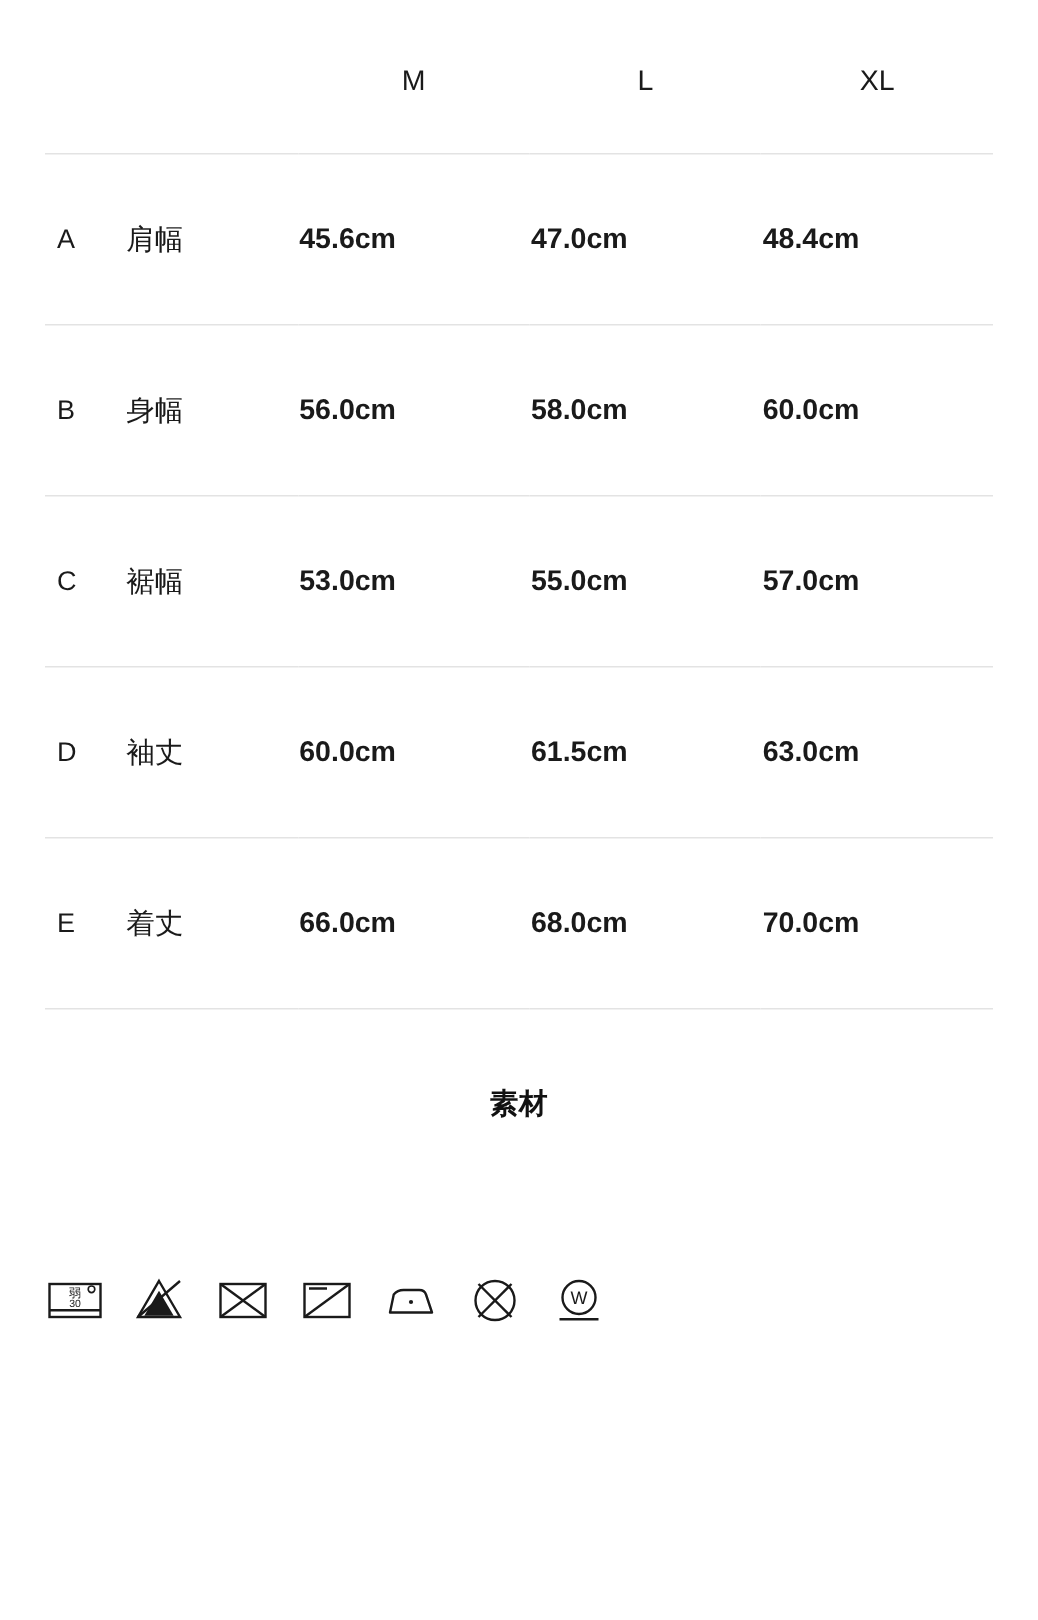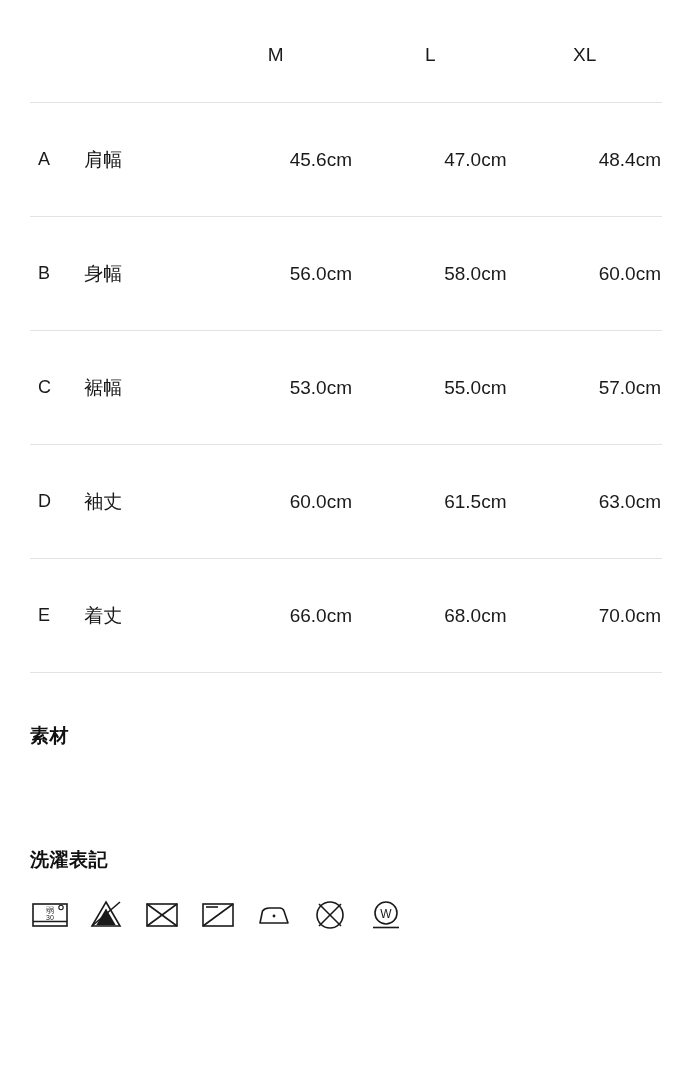--- a/index.html
+++ b/index.html
@@ -57,42 +57,43 @@
     text-align: left;
     padding-left: 8px;
     font-size: 18px;
   }
   .size-table tbody td.label {
     text-align: left;
     font-size: 19px;
     padding-left: 4px;
   }
   .size-table tbody td.val {
-    text-align: right;
+    text-align: left;
+    font-weight: bold;
   }
 
   
   .section {
     margin-top: 38px;
   }
   .section-title {
     font-size: 19px;
     font-weight: 700;
     color: #111111;
     letter-spacing: 0.5px;
     margin: 0;
   }
   .section-body {
     font-size: 15px;
     color: #333333;
     margin-top: 10px;
     min-height: 18px;
     line-height: 1.6;
   }
-  #material-section { margin-top: 50px; }
+  #material-section { margin-top: 50px; text-align: center; }
   #care-section { margin-top: 70px; }
 
   
   .care-icons {
     display: flex;
     align-items: center;
     gap: 16px;
     margin-top: 22px;
   }
   .care-icon {
@@ -161,21 +162,20 @@
       </tr>
     </tbody>
   </table>
 
   <div class="section" id="material-section">
     <h2 class="section-title">素材</h2>
     <div class="section-body"></div>
   </div>
 
   <div class="section" id="care-section">
-    <h2 class="section-title">洗濯表記</h2>
 
     <div class="care-icons">
 
       <span class="care-icon">
         <svg viewBox="0 0 40 40" class="care-icon" xmlns="http://www.w3.org/2000/svg">
           <rect x="3" y="9" width="34" height="22" fill="none" stroke="#1a1a1a" stroke-width="1.6"></rect>
           <line x1="3" y1="26.5" x2="37" y2="26.5" stroke="#1a1a1a" stroke-width="1.6"></line>
           <text x="20" y="17.5" font-family="Liberation Sans, sans-serif" font-size="8" text-anchor="middle" fill="#1a1a1a">弱</text>
           <text x="20" y="24.5" font-family="Liberation Sans, sans-serif" font-size="7" text-anchor="middle" fill="#1a1a1a">30</text>
           <circle cx="31" cy="12.5" r="2.2" fill="none" stroke="#1a1a1a" stroke-width="1.1"></circle>

